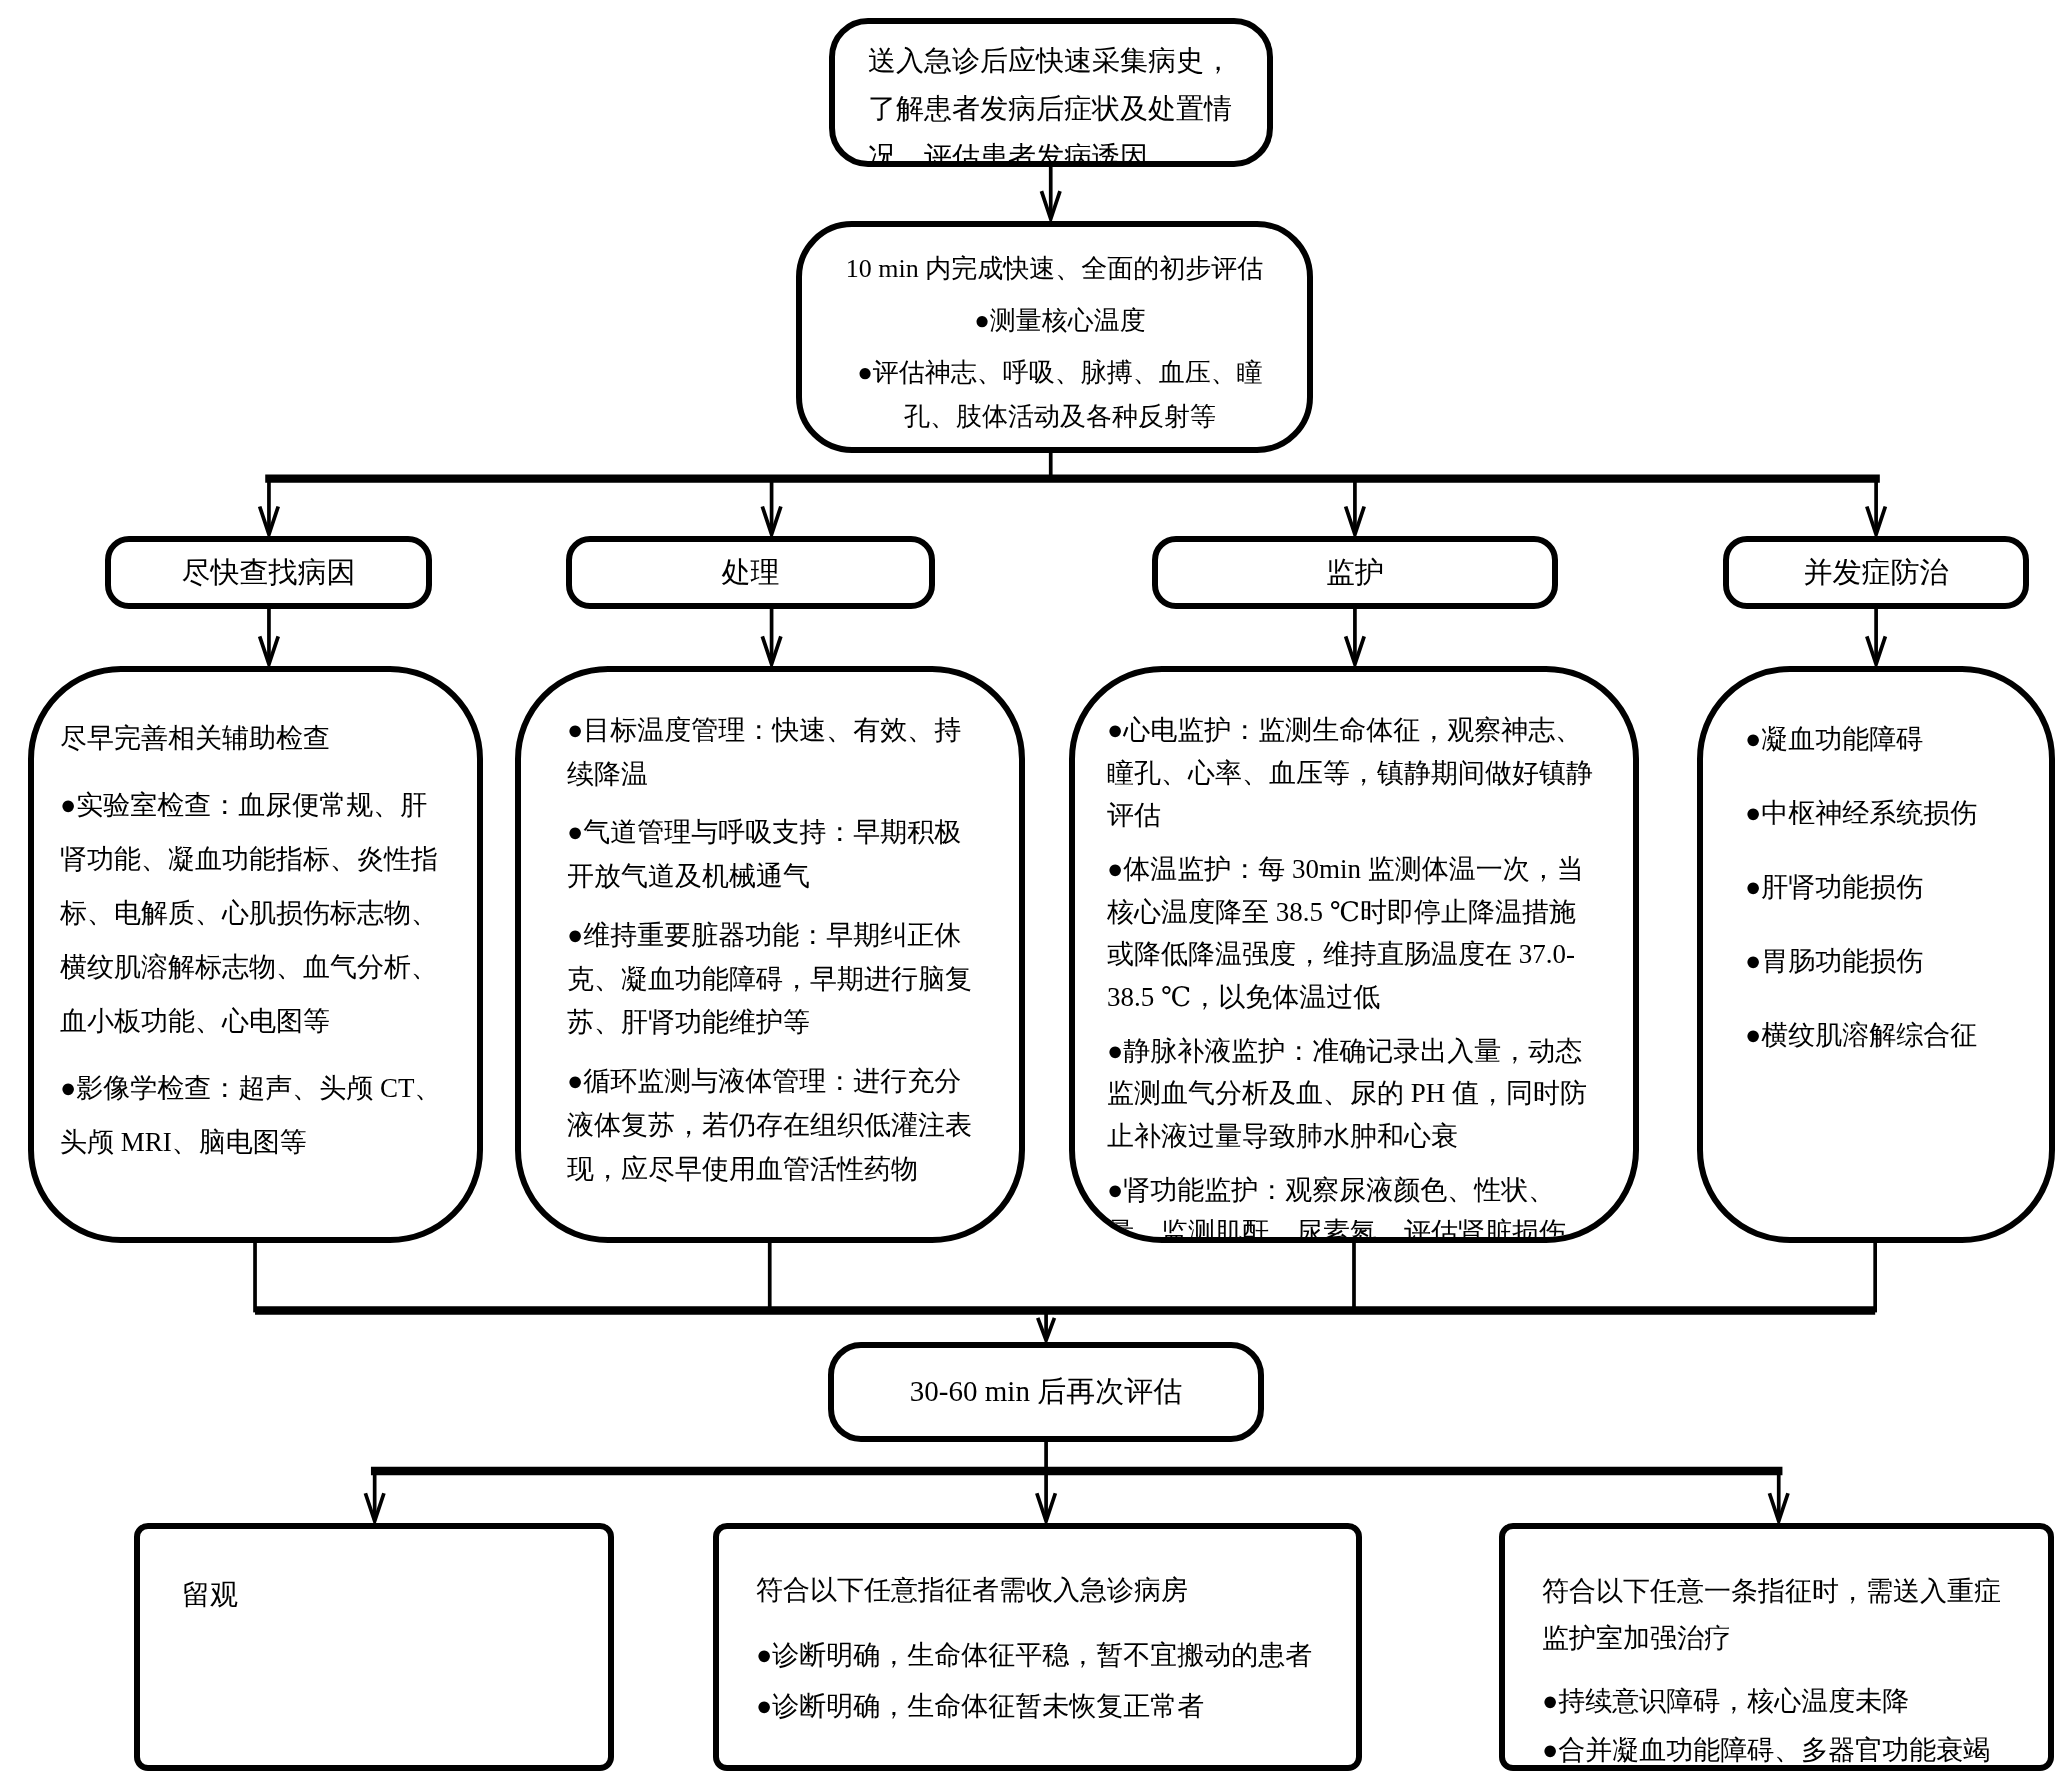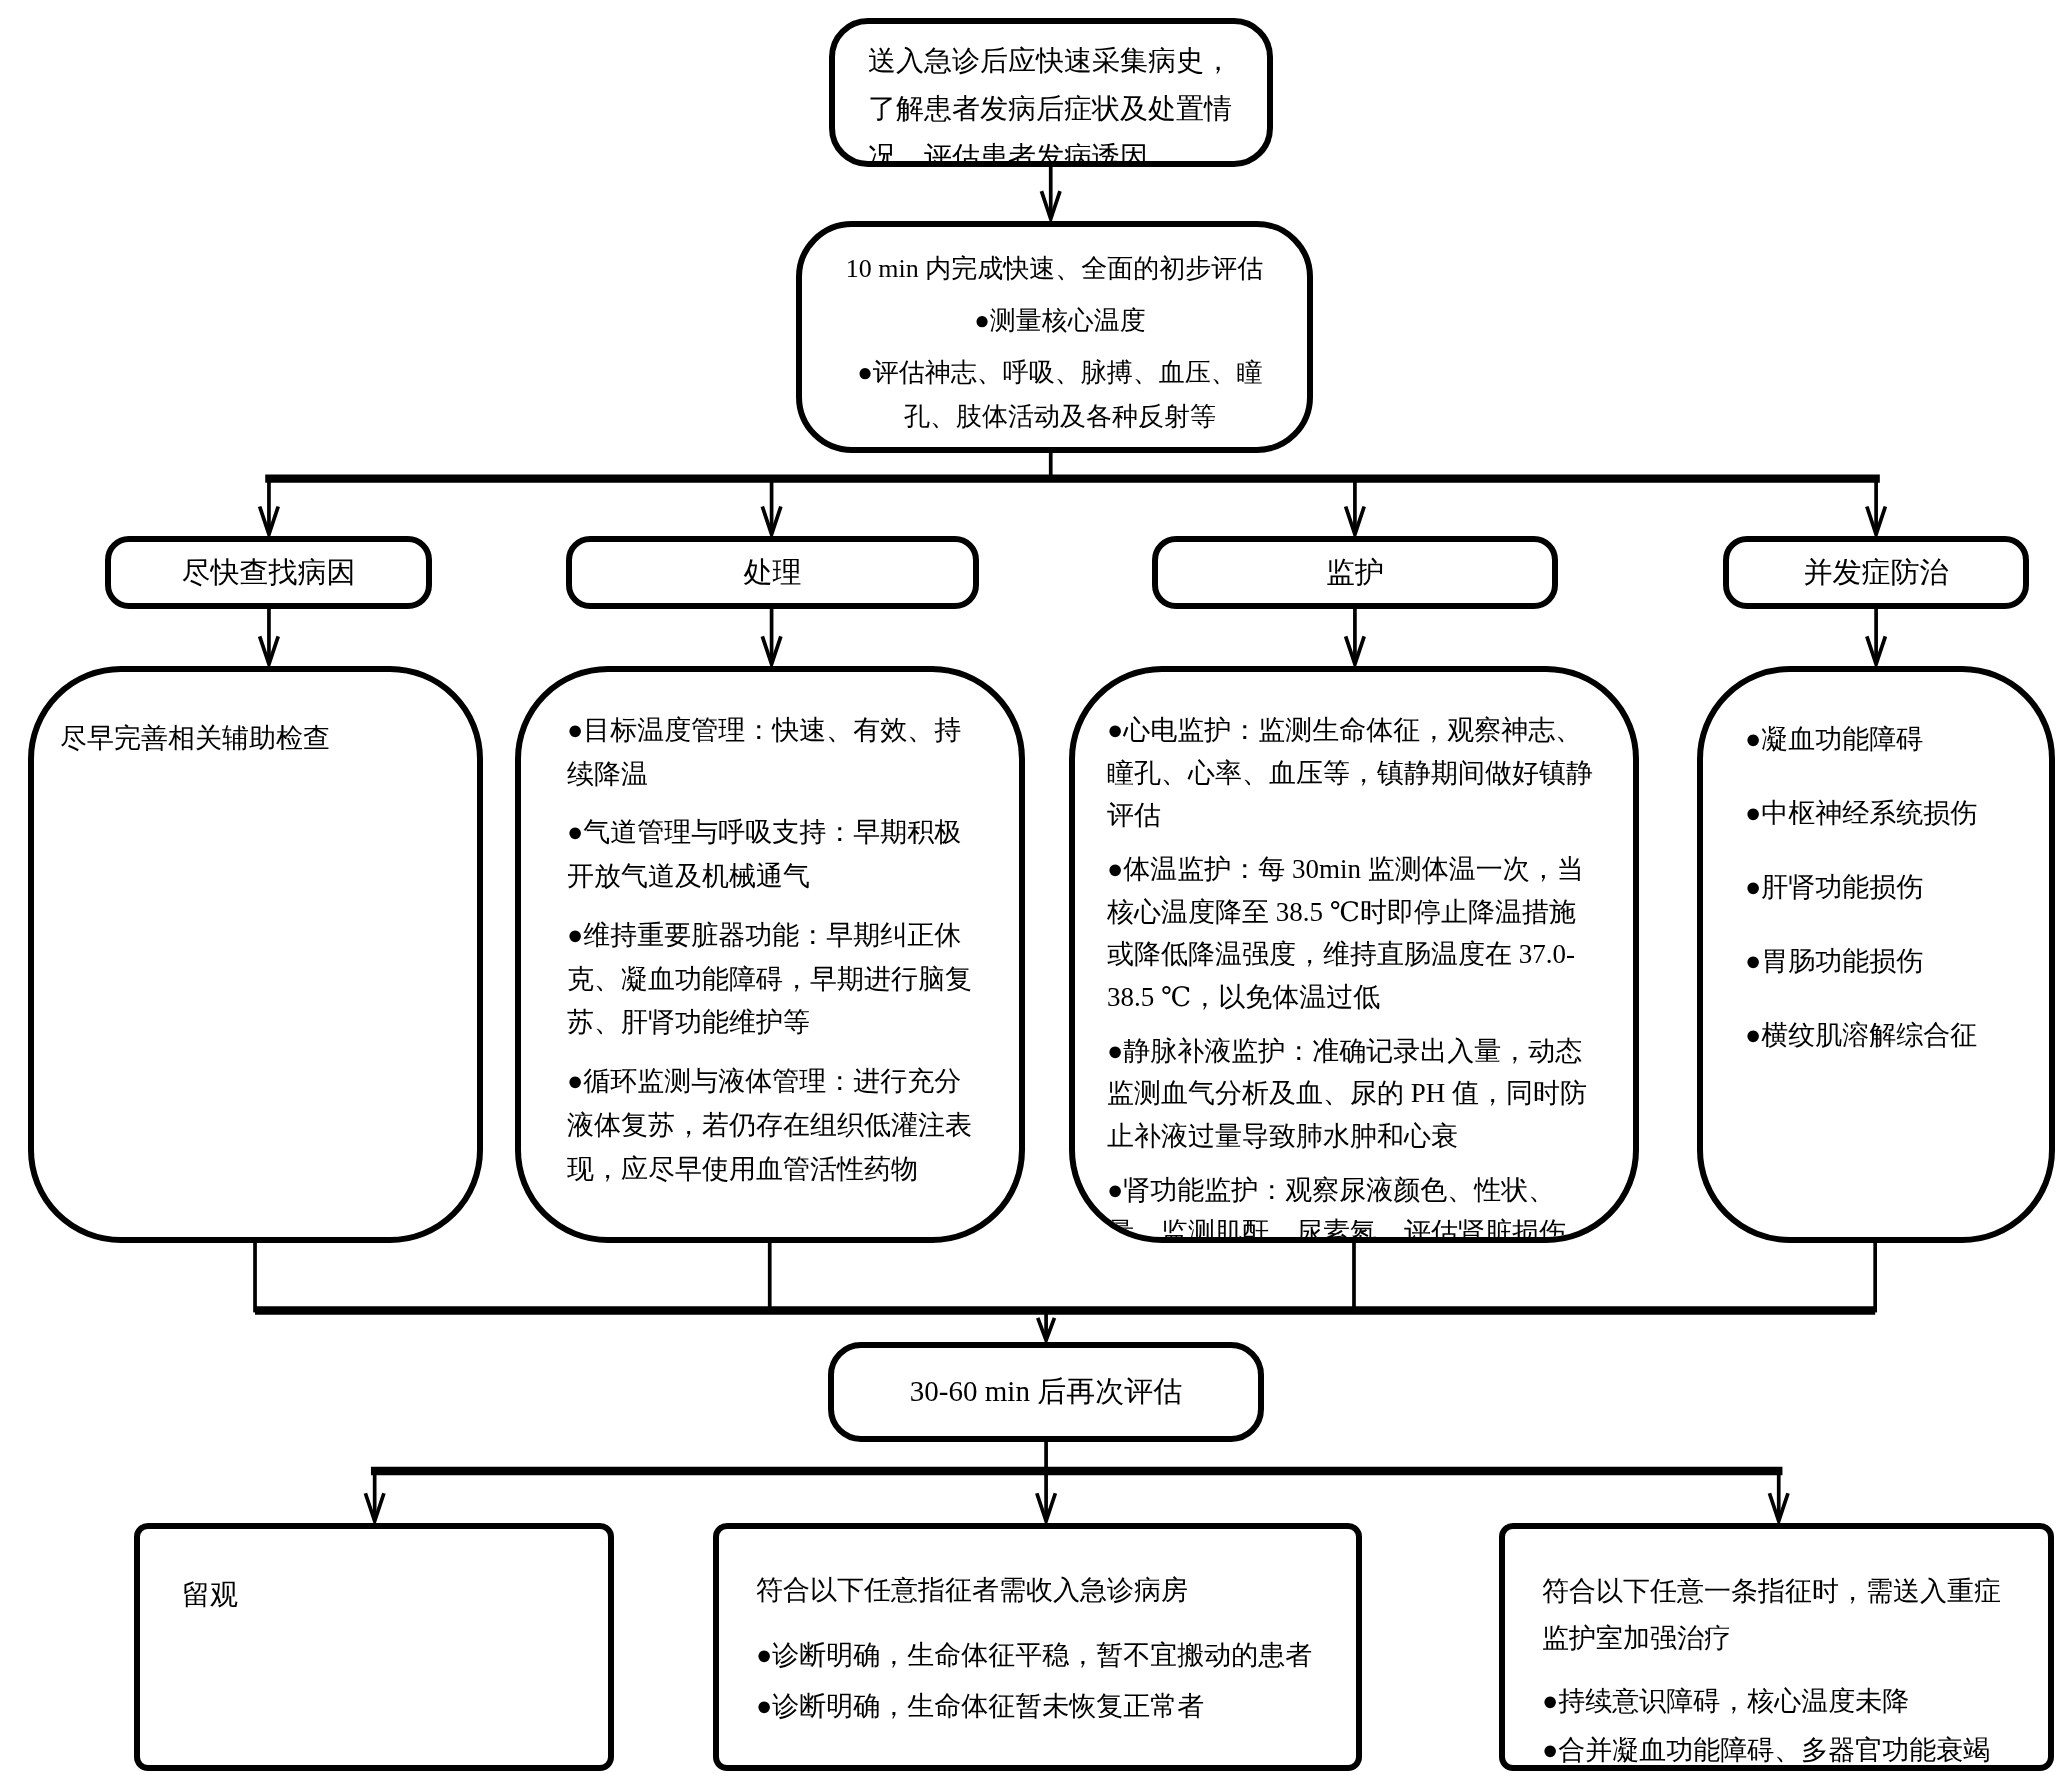--- a/index.html
+++ b/index.html
@@ -115,32 +115,36 @@
   <div>10 min 内完成快速、全面的初步评估</div>
   <ul class="bullets">
     <li>测量核心温度</li>
     <li>评估神志、呼吸、脉搏、血压、瞳孔、肢体活动及各种反射等</li>
   </ul>
 </div>
 
 <div class="box header-box" style="left:105px;top:536px;width:327px;height:73px;">
   <span>尽快查找病因</span>
 </div>
-<div class="box header-box" style="left:566px;top:536px;width:413px;height:73px;">
+<div class="box header-box" style="left:566px;top:536px;width:369px;height:73px;">
   <span>处理</span>
 </div>
 <div class="box header-box" style="left:1152px;top:536px;width:406px;height:73px;">
   <span>监护</span>
 </div>
 <div class="box header-box" style="left:1723px;top:536px;width:306px;height:73px;">
   <span>并发症防治</span>
 </div>
 
 <div class="box content-box col col-cause" style="left:28px;top:666px;width:455px;height:577px;padding-left:26px;">
   <div>尽早完善相关辅助检查</div>
+  <ul class="bullets">
+    <li>实验室检查：血尿便常规、肝肾功能、凝血功能指标、炎性指标、电解质、心肌损伤标志物、横纹肌溶解标志物、血气分析、血小板功能、心电图等</li>
+    <li>影像学检查：超声、头颅 CT、头颅 MRI、脑电图等</li>
+  </ul>
 </div>
 
 <div class="box content-box col col-treat" style="left:515px;top:666px;width:510px;height:577px;">
   <ul class="bullets">
     <li>目标温度管理：快速、有效、持续降温</li>
     <li>气道管理与呼吸支持：早期积极开放气道及机械通气</li>
     <li>维持重要脏器功能：早期纠正休克、凝血功能障碍，早期进行脑复苏、肝肾功能维护等</li>
     <li>循环监测与液体管理：进行充分液体复苏，若仍存在组织低灌注表现，应尽早使用血管活性药物</li>
   </ul>
 </div>

